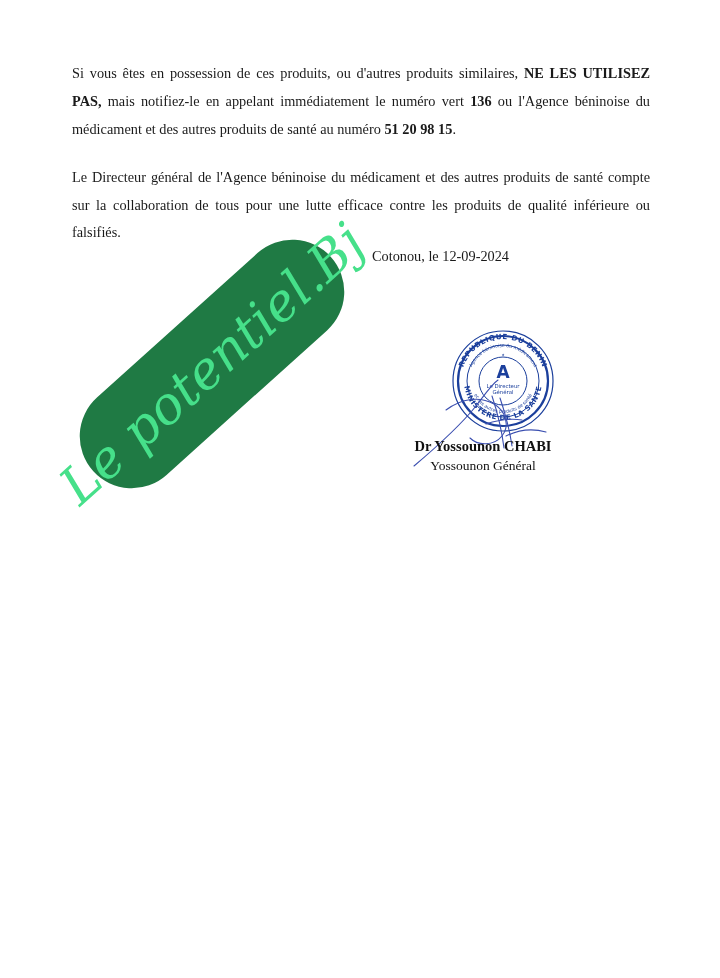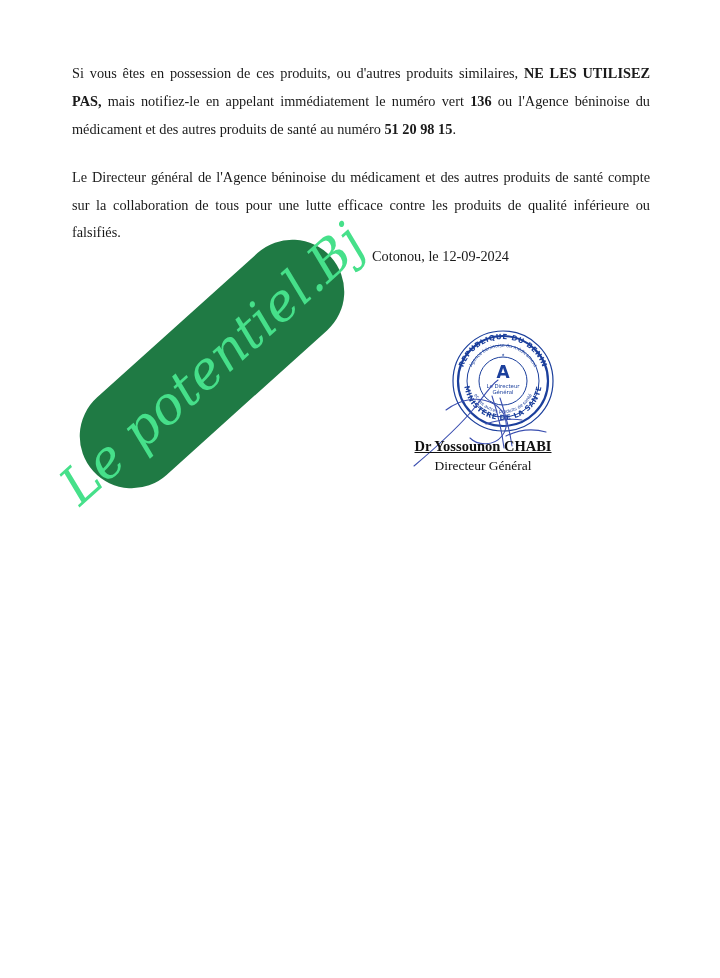--- a/index.html
+++ b/index.html
@@ -78,21 +78,20 @@
   }
   .sig-name {
     position: absolute;
     left: 0;
     top: 124px;
     width: 210px;
     text-align: center;
     font-size: 14.5px;
     font-weight: bold;
     color: #111;
-    text-decoration: underline;
   }
   .sig-title {
     position: absolute;
     left: 0;
     top: 144px;
     width: 210px;
     text-align: center;
     font-size: 13.5px;
     color: #111;
   }
@@ -189,21 +188,21 @@
           <path d="M40 40 C 56 28, 74 26, 88 34 C 100 41, 104 56, 96 66 C 88 76, 72 76, 64 68"></path>
           <path d="M86 26 C 92 44, 96 62, 98 78"></path>
           <path d="M94 28 C 100 46, 104 62, 106 76"></path>
           <path d="M80 54 C 92 50, 104 48, 116 50"></path>
           <path d="M100 66 C 112 60, 126 58, 140 62"></path>
         </g>
       </svg>
     </div>
 
     <div class="sig-name">Dr Yossounon CHABI</div>
-    <div class="sig-title">Directeur Général</div>
+    <div class="sig-title">Yossounon Général</div>
   </div>
 
   <div class="watermark">
     <div class="wm-bar"></div>
     <div class="wm-text">Le potentiel.Bj</div>
   </div>
 
 </div>
 
 </body></html>

